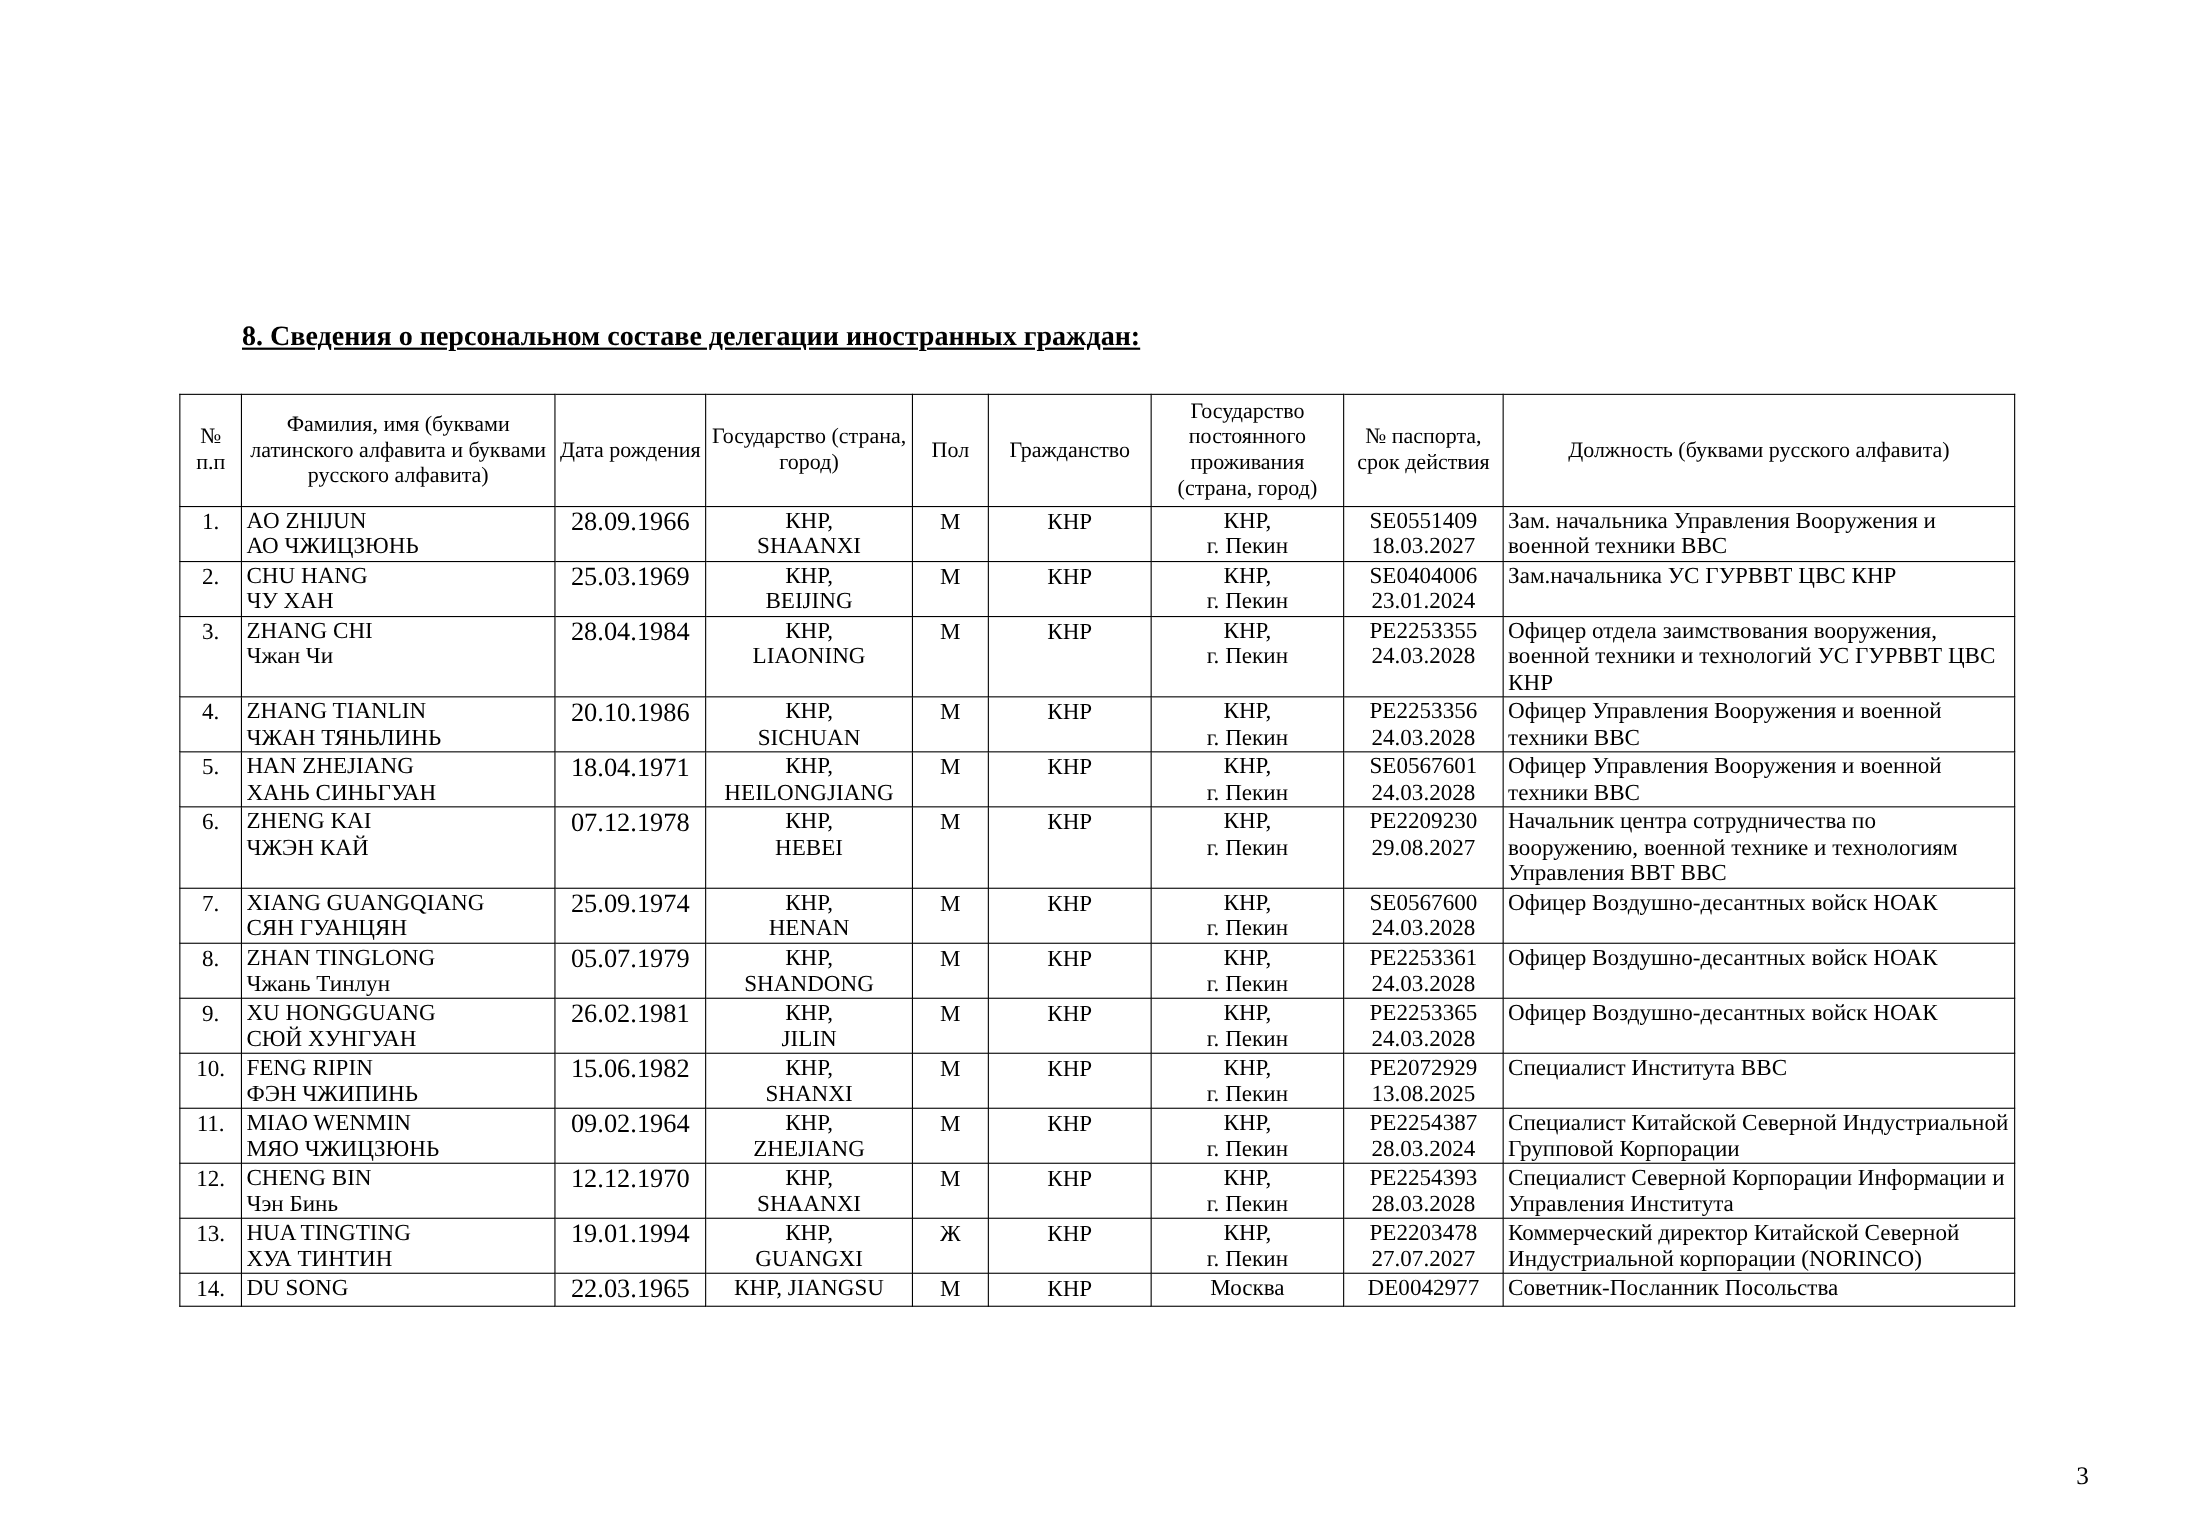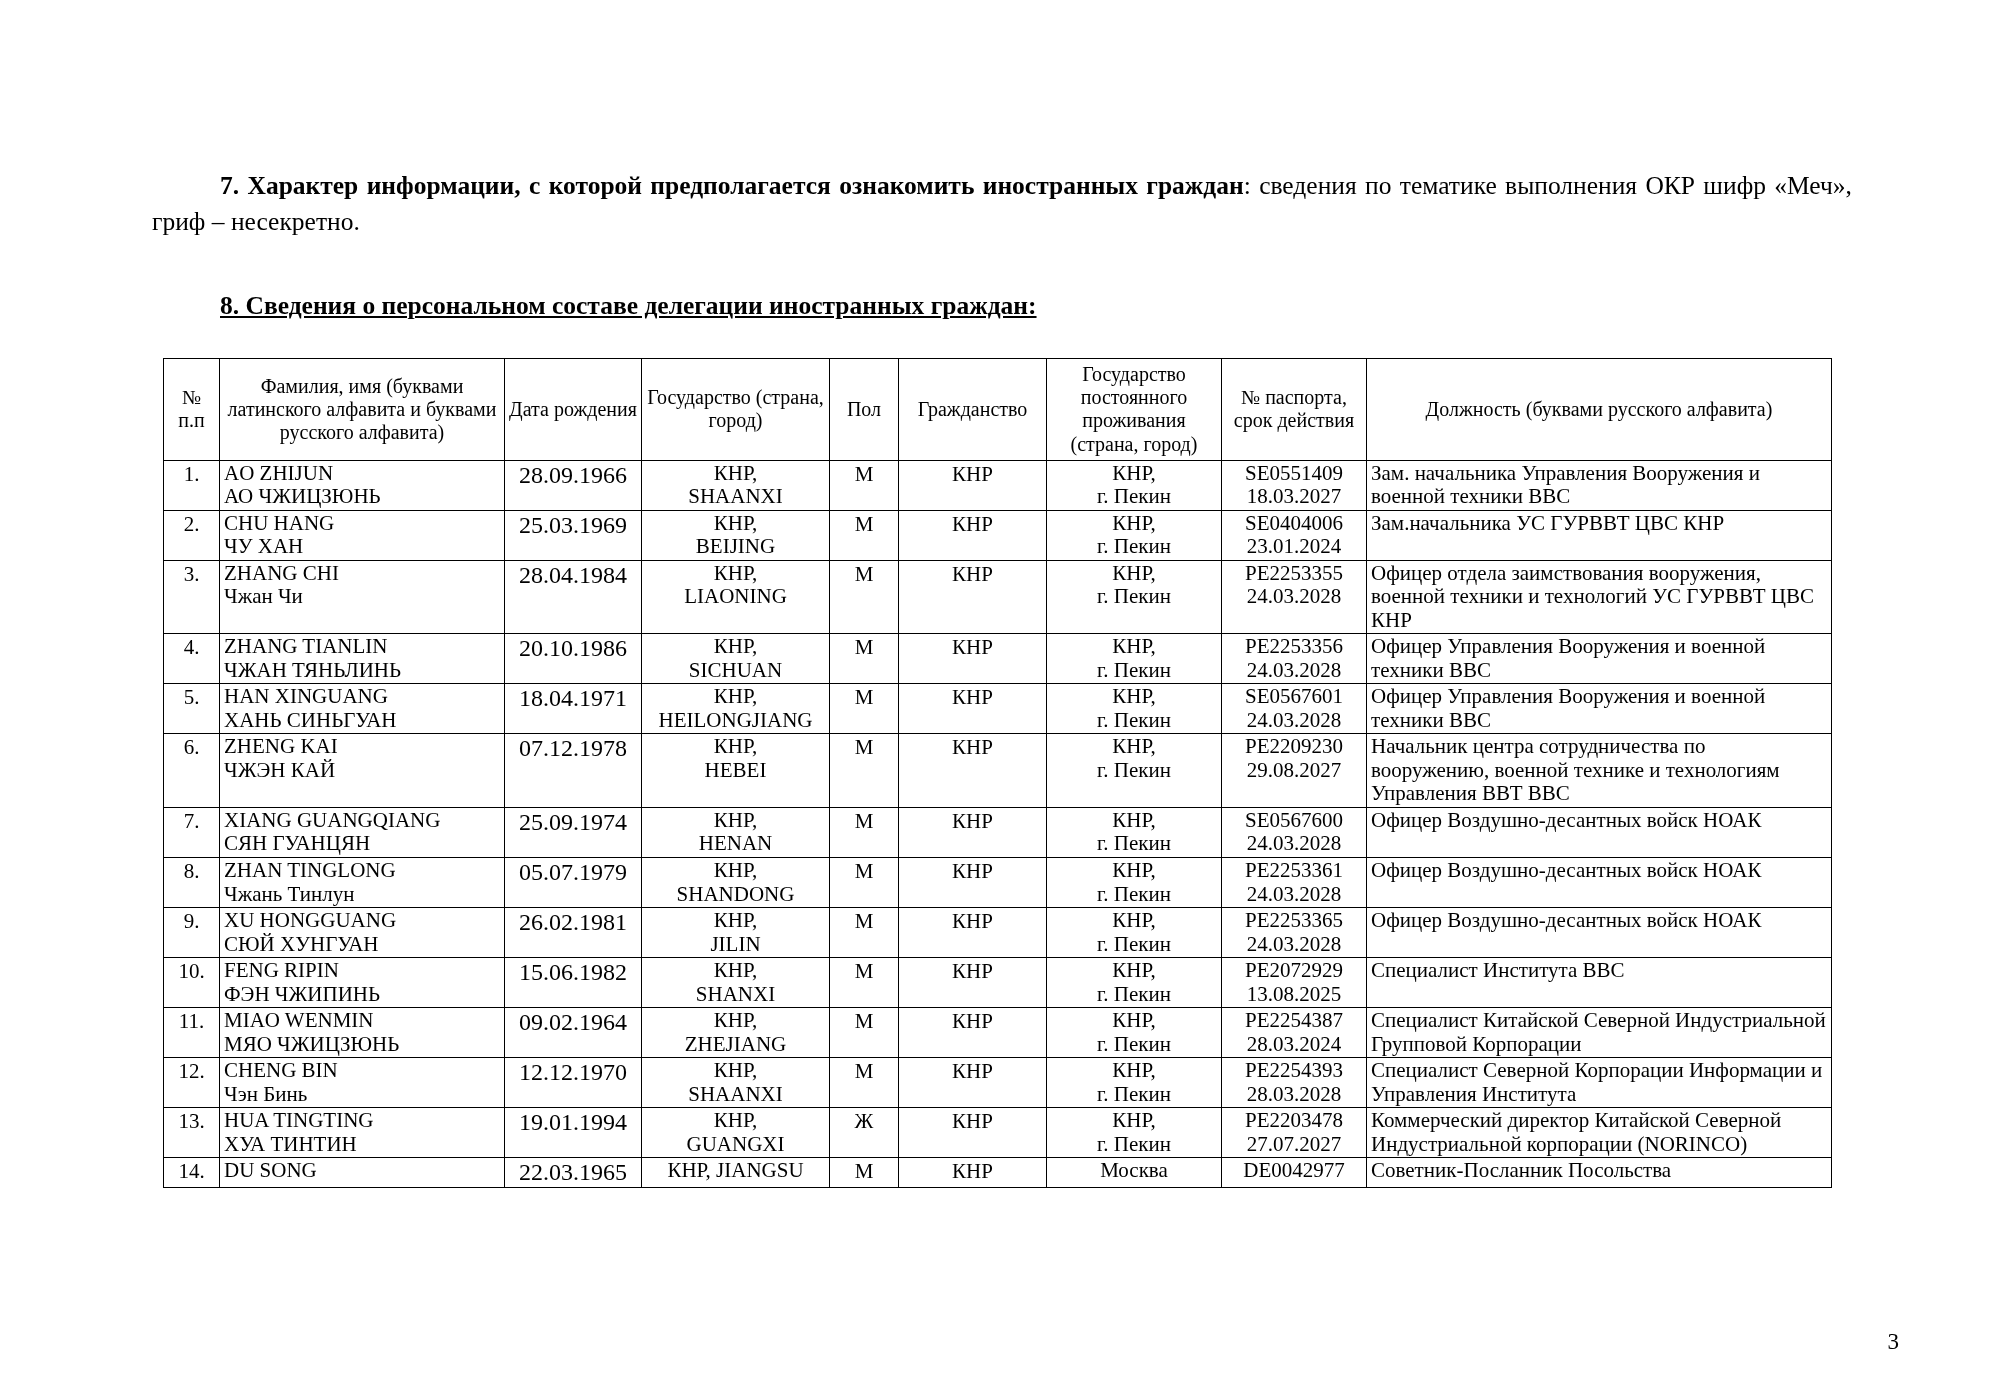--- a/index.html
+++ b/index.html
@@ -150,23 +150,20 @@
     right: 96px;
     bottom: 44px;
     font-size: 23px;
   }
 </style>
 </head>
 <body>
 
 <div class="page">
 
-  <div id="para7-wrap">
-    <p class="para"><span class="indent"></span><span class="bold">7. Характер информации, с которой предполагается ознакомить иностранных граждан</span><span>: сведения по тематике выполнения ОКР шифр «Меч»,   гриф – несекретно.</span></p>
-  </div>
 
   <div id="para8-wrap">
     <p class="para"><span class="indent"></span><span class="heading8">8. Сведения о персональном составе делегации иностранных граждан:</span></p>
   </div>
 
   <div class="table-wrap">
     <table class="delegation">
       <colgroup>
         <col class="w-num">
         <col class="w-name">
@@ -247,21 +244,21 @@
             <td class="c-sex">М</td>
             <td class="c-citz">КНР</td>
             <td class="c-resid">КНР,
 г. Пекин</td>
             <td class="c-passport">PE2253356
 24.03.2028</td>
             <td class="c-position">Офицер Управления Вооружения и военной техники ВВС</td>
           </tr>
           <tr>
             <td class="c-num">5.</td>
-            <td class="c-name">HAN XINGUANG
+            <td class="c-name">HAN ZHEJIANG
 ХАНЬ СИНЬГУАН</td>
             <td class="c-date">18.04.1971</td>
             <td class="c-state">КНР,
 HEILONGJIANG</td>
             <td class="c-sex">М</td>
             <td class="c-citz">КНР</td>
             <td class="c-resid">КНР,
 г. Пекин</td>
             <td class="c-passport">SE0567601
 24.03.2028</td>

